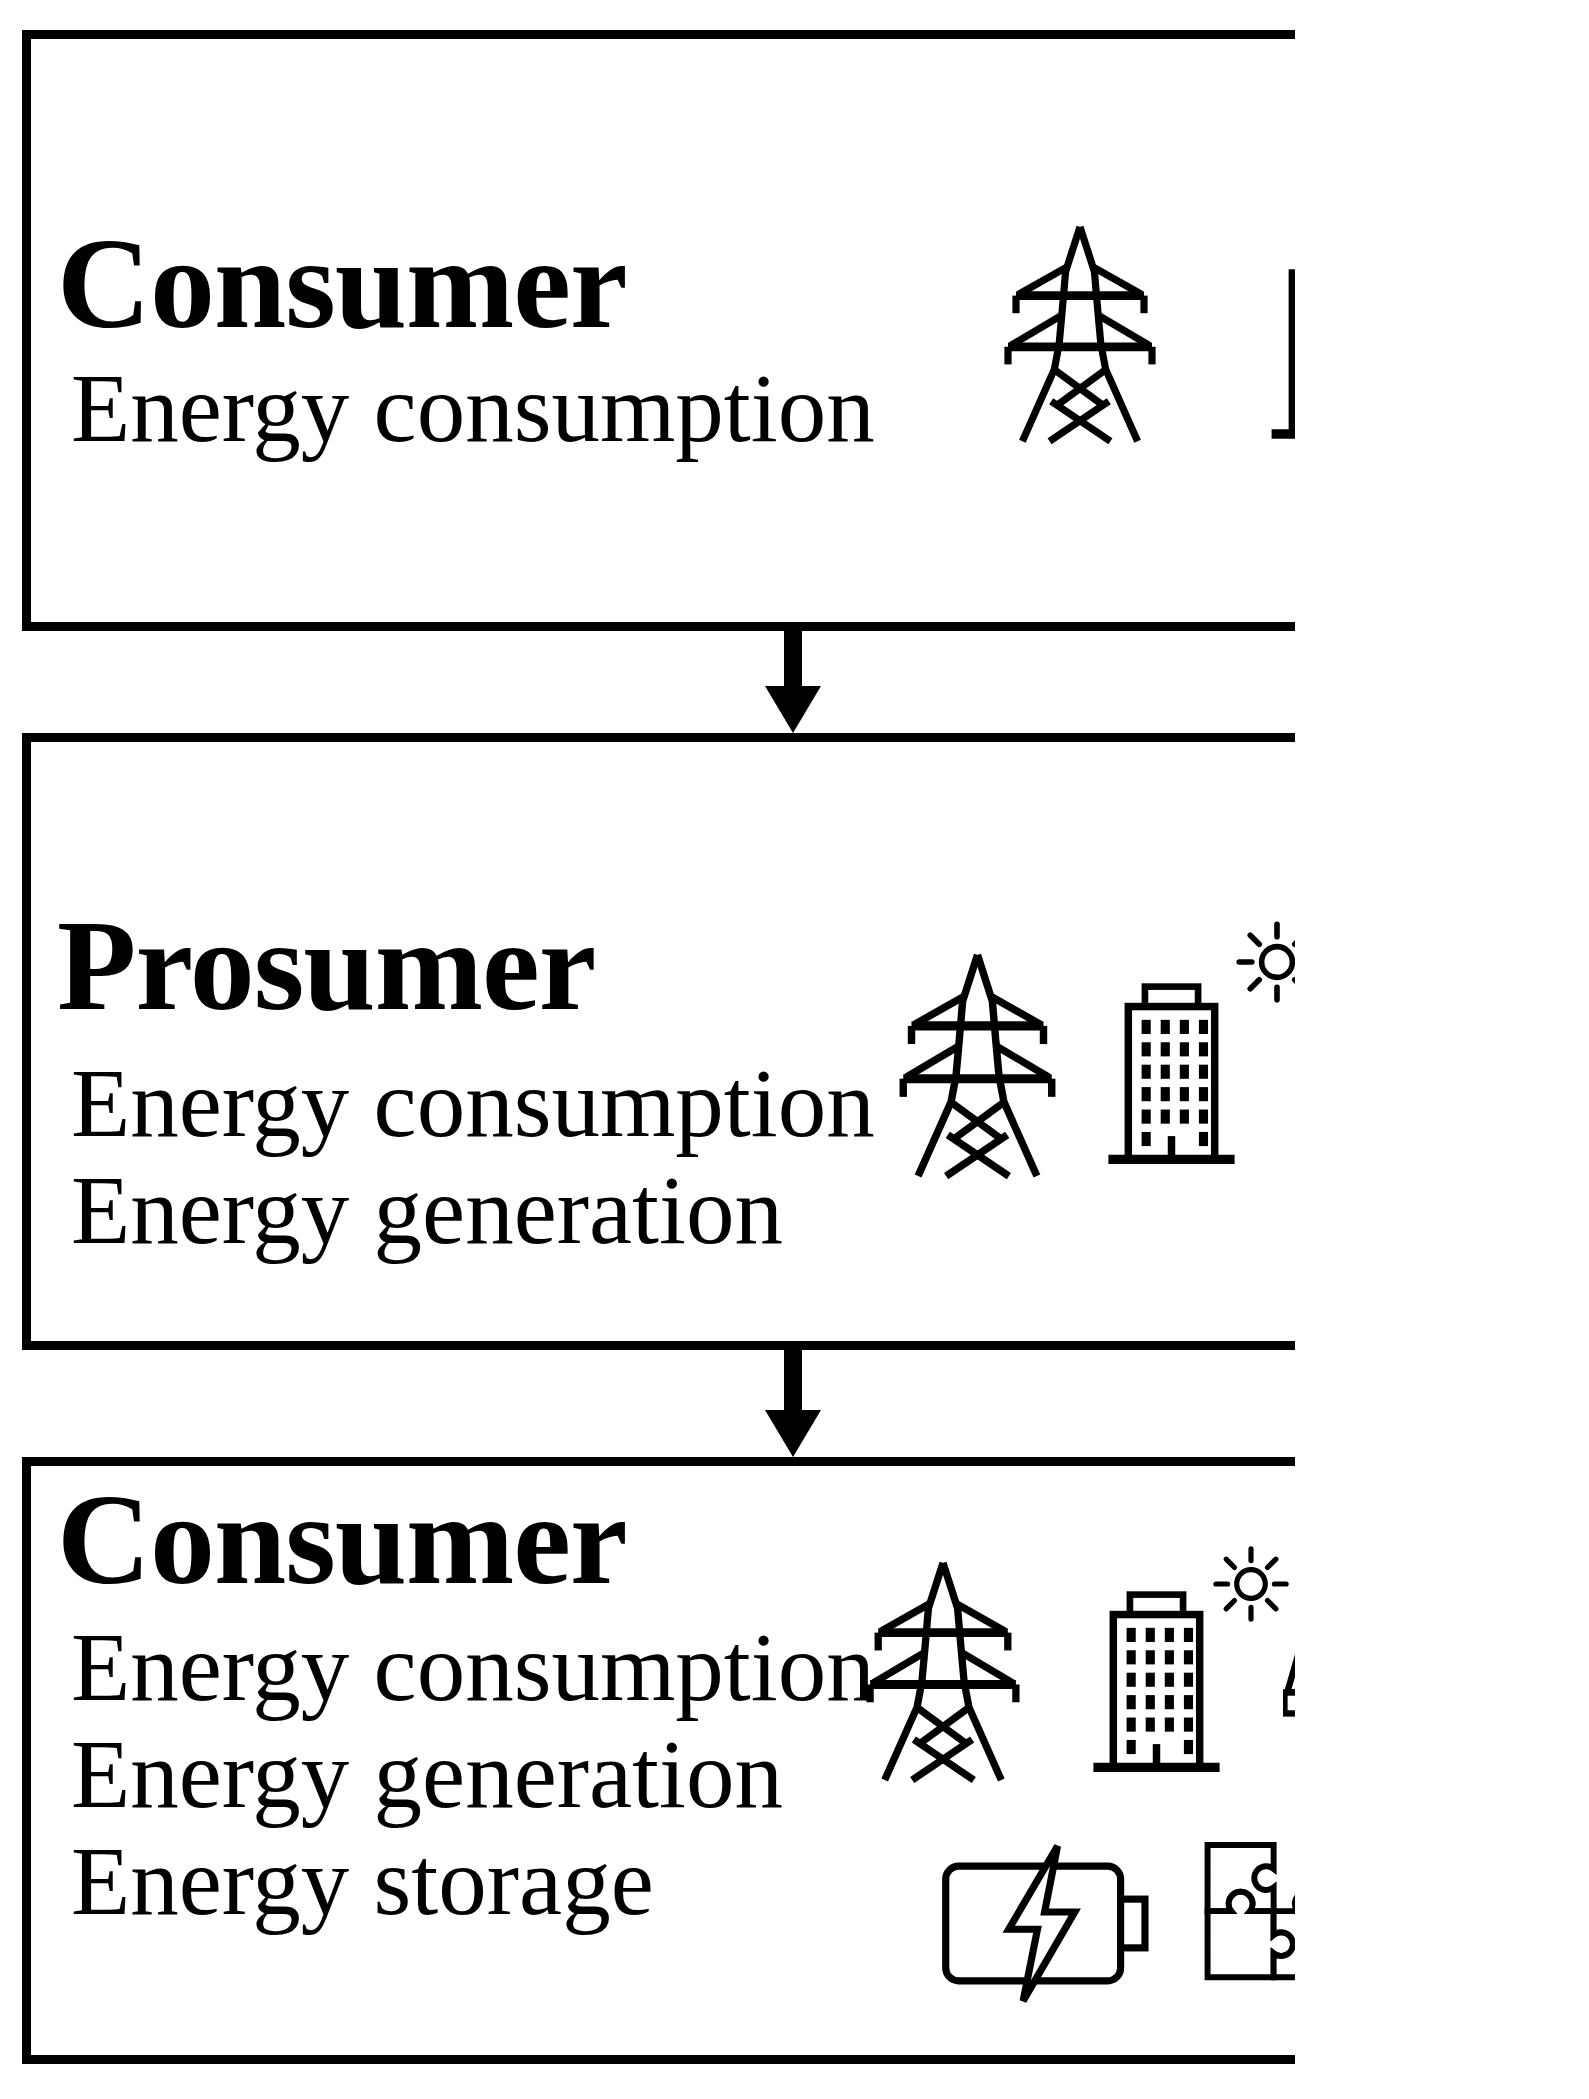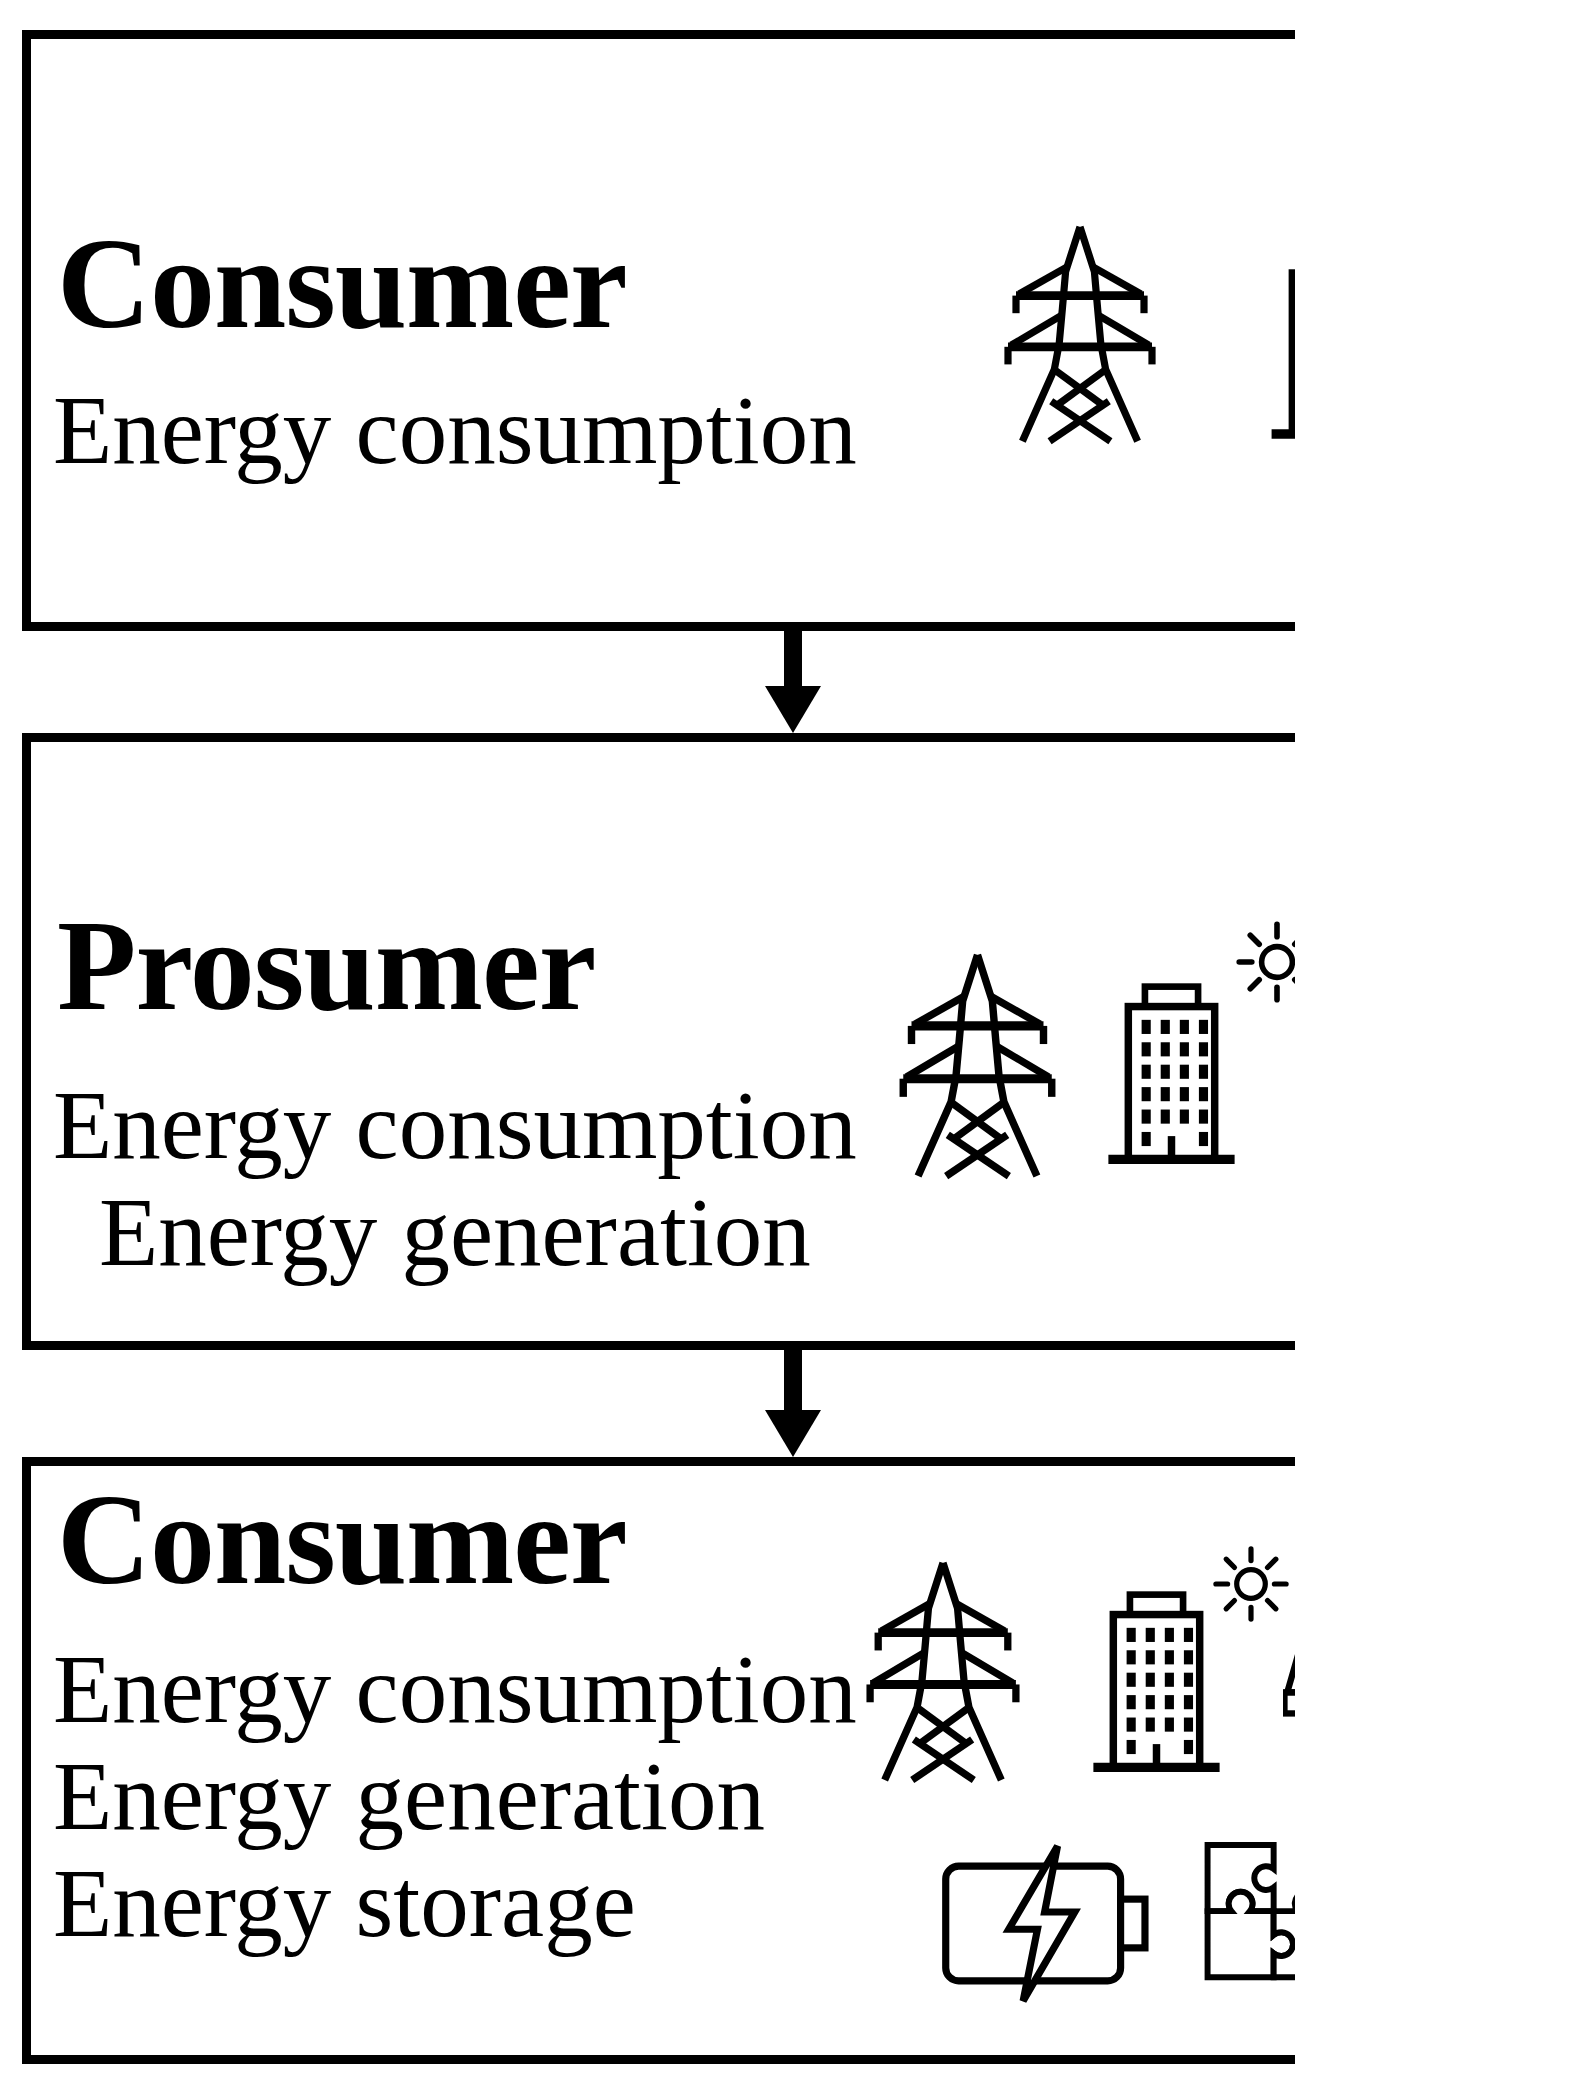--- a/index.html
+++ b/index.html
@@ -12,38 +12,37 @@
     overflow:hidden;
   }
   .box {
     position:absolute;
     left:22px; width:1543px;
     border:9px solid #000;
     background:#fff;
     box-sizing:border-box;
   }
   #box-consumer { top:30px;   height:601px; }
-  #box-prosumer { top:733px;  height:617px;text-align:center; }
+  #box-prosumer { top:733px;  height:617px; }
   #box-flexumer { top:1457px; height:607px; }
 
   .box-title {
     position:absolute; left:26px;
     font-size:130px; font-weight:bold;
     line-height:1; white-space:nowrap;
     letter-spacing:-1px;
   }
   #box-consumer .box-title { top:179px; }
   #box-prosumer .box-title { top:158px; }
   #box-flexumer .box-title { top:8px; }
 
   .box-lines {
-    position:absolute; left:22px;
+    position:absolute; left:40px;
     font-size:97px; line-height:107px;
     white-space:nowrap;
-    margin-top:22px;
   }
   #box-consumer .box-lines { top:316px; }
   #box-prosumer .box-lines { top:308px; }
   #box-flexumer .box-lines { top:148px; }
 
   .icon { position:absolute; display:block; }
   .icon svg { display:block; width:100%; height:100%; }
 
   
   #c-tower    { left:969px;  top:183px; width:160px; height:224px; }

